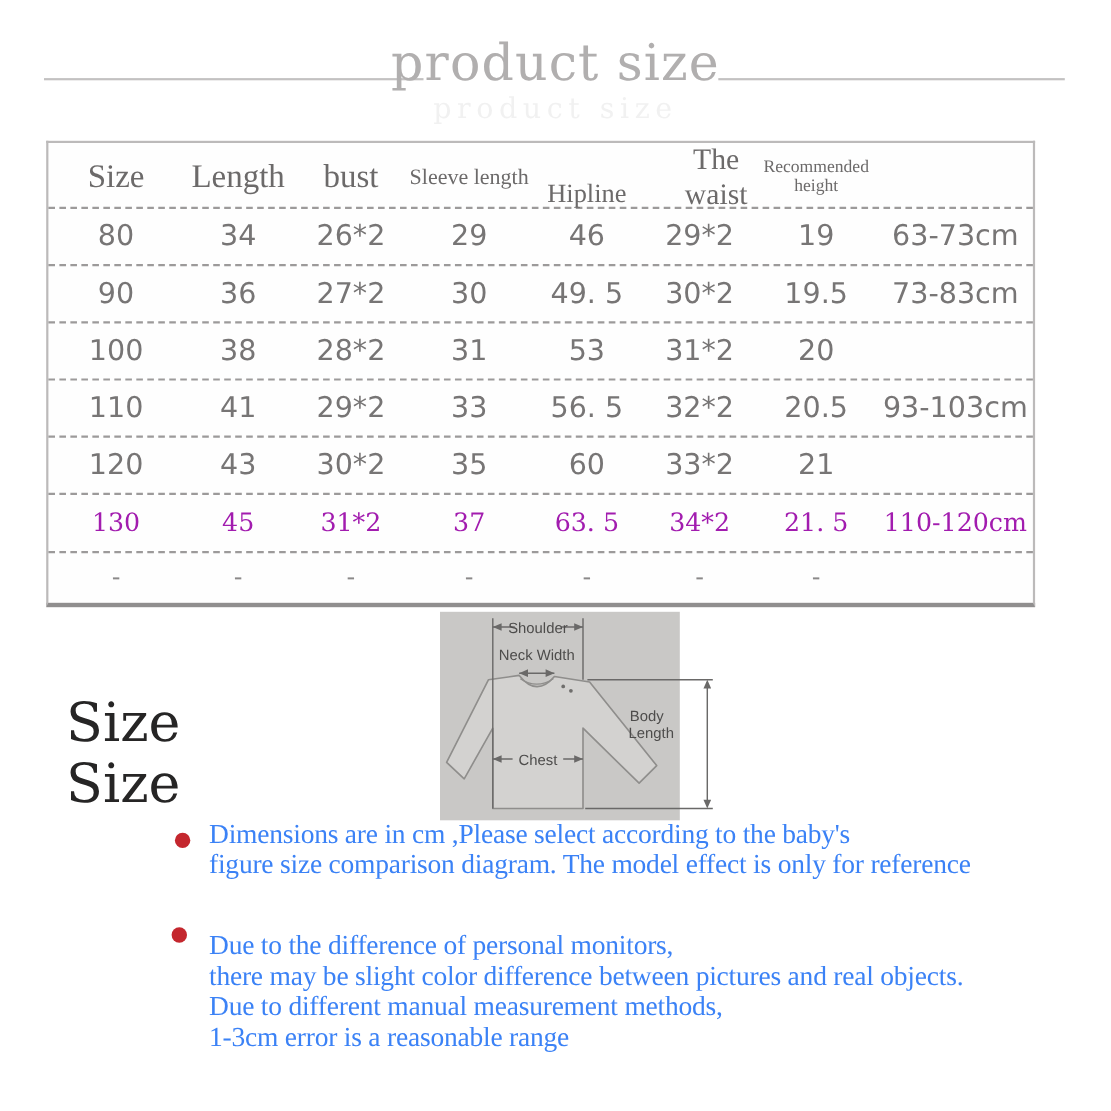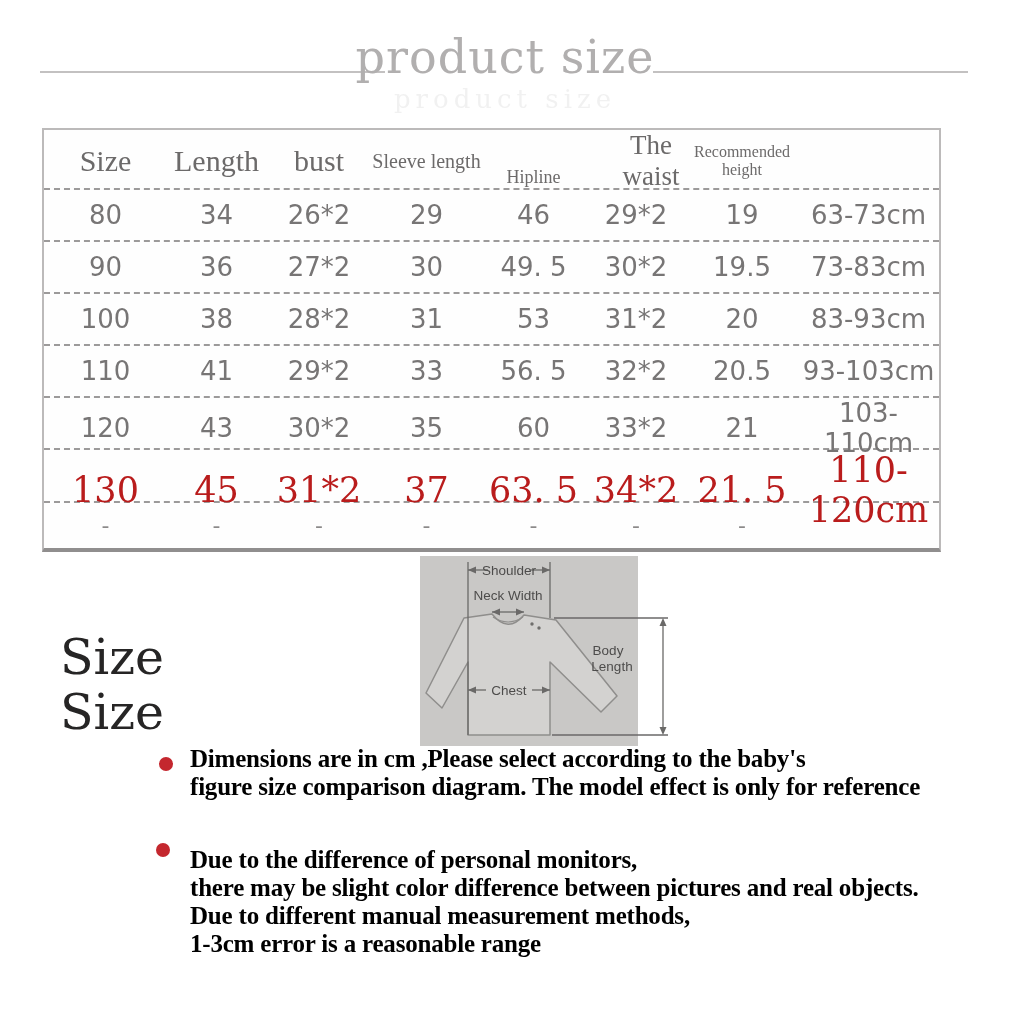--- a/index.html
+++ b/index.html
@@ -36,47 +36,47 @@
   }
   .sep{border-bottom:2px dashed #9c9a9a;}
   .r-header{height:60px;}
   .r-data{height:52px;}
   .r-data-last{height:53px;}
   .r-dash{height:44px;}
   .cell{text-align:center;}
   .hdr{font-family:"Liberation Serif",serif;color:#6c6a6a;}
   .h0,.h1,.h2{font-size:30px;}
   .h3,.h4{font-size:20px;}
-  .h5{font-size:18px;margin-top:32px;}
+  .h5{font-size:24px;margin-top:32px;}
   .h6{font-size:27px;margin-left:30px;}
   .h7{font-size:16px;}
   .num{font-family:"DejaVu Sans",sans-serif;font-size:26px;color:#777575;text-align:center;}
-  .serif-row .num{font-family:"DejaVu Serif",serif;font-size:35px;color:#b91c1c;}
+  .serif-row .num{font-family:"DejaVu Serif",serif;font-size:23px;color:#a21caf;}
   .dash-cell{font-family:"DejaVu Sans",sans-serif;font-size:22px;color:#8b8989;}
   
-  .diagram{position:absolute;left:420px;top:556px;width:270px;height:190px;}
+  .diagram{position:absolute;left:400px;top:556px;width:270px;height:190px;}
   .diagram text{
     font-family:"Liberation Sans",sans-serif;font-size:13.5px;fill:#4d4c4b;
   }
   
   .tips-heading{
     position:absolute;left:60px;top:630px;
     font-family:"DejaVu Serif","Liberation Serif",serif;
     font-size:49px;line-height:55px;color:#262525;
   }
   .bullet-dot{
     position:absolute;width:14px;height:14px;border-radius:50%;
     background:#c4272e;
   }
   .dot-1{left:159px;top:757px;}
   .dot-2{left:156px;top:843px;}
   .tip-text{
     position:absolute;left:190px;width:760px;
-    font-family:"Liberation Serif",serif;color:#000000;
-    font-size:25px;line-height:28px;letter-spacing:-0.2px;font-weight:bold;
+    font-family:"Liberation Serif",serif;color:#3b82f6;
+    font-size:25px;line-height:28px;letter-spacing:-0.2px;
   }
   .tip-1{top:745px;}
   .tip-2{top:846px;}
 </style>
 </head>
 <body>
 
 <div class="title-band">
   <div class="rule rule-left"></div>
   <div class="page-title">product size</div>
@@ -118,21 +118,20 @@
   </div>
 
   <div class="trow r-data sep">
     <div class="cell num">100</div>
     <div class="cell num">38</div>
     <div class="cell num">28*2</div>
     <div class="cell num">31</div>
     <div class="cell num">53</div>
     <div class="cell num">31*2</div>
     <div class="cell num">20</div>
-    <div class="cell num">83-93cm</div>
   </div>
 
   <div class="trow r-data sep">
     <div class="cell num">110</div>
     <div class="cell num">41</div>
     <div class="cell num">29*2</div>
     <div class="cell num">33</div>
     <div class="cell num">56. 5</div>
     <div class="cell num">32*2</div>
     <div class="cell num">20.5</div>
@@ -140,21 +139,20 @@
   </div>
 
   <div class="trow r-data sep">
     <div class="cell num">120</div>
     <div class="cell num">43</div>
     <div class="cell num">30*2</div>
     <div class="cell num">35</div>
     <div class="cell num">60</div>
     <div class="cell num">33*2</div>
     <div class="cell num">21</div>
-    <div class="cell num">103-110cm</div>
   </div>
 
   <div class="trow r-data-last serif-row sep">
     <div class="cell num">130</div>
     <div class="cell num">45</div>
     <div class="cell num">31*2</div>
     <div class="cell num">37</div>
     <div class="cell num">63. 5</div>
     <div class="cell num">34*2</div>
     <div class="cell num">21. 5</div>

